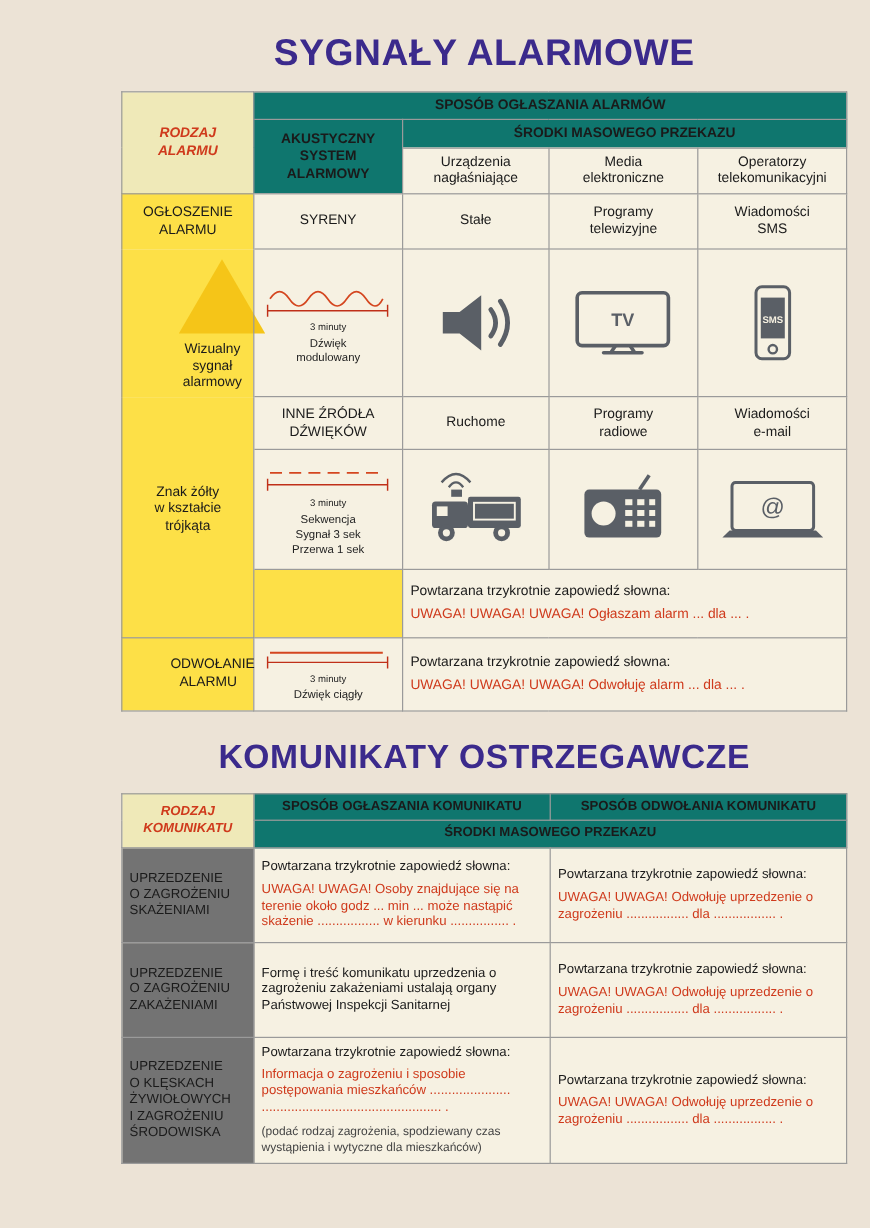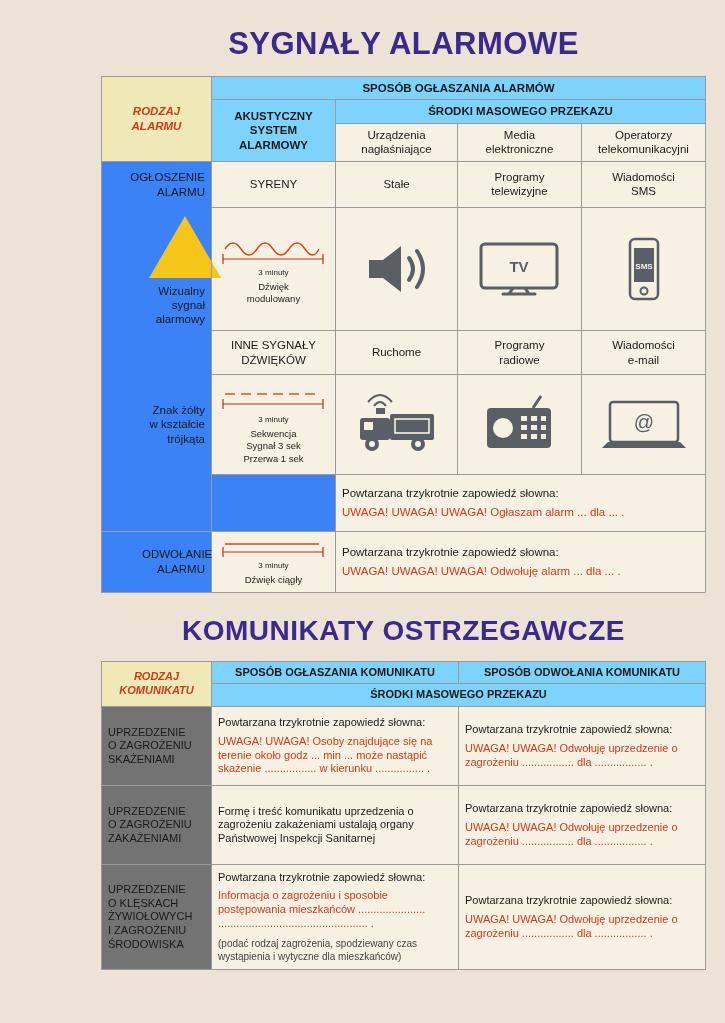--- a/index.html
+++ b/index.html
@@ -51,41 +51,41 @@
     background: #f6f1e2;
   }
   .tbl td, .tbl th {
     border: 1px solid #9a9a9a;
     vertical-align: middle;
     padding: 4px 6px;
     font-size: 11.5px;
     line-height: 1.25;
   }
   .hdr {
-    background: #7dd3fc;
+    background: #0f766e;
     text-align: center;
     font-weight: bold;
     font-size: 12px;
   }
   .hdr-red {
     background: #efe9b8;
     text-align: center;
     font-weight: bold;
     font-size: 12px;
     color: #cf3a1c;
     font-style: italic;
   }
   .sub {
     background: #f6f1e2;
     text-align: center;
     font-size: 12px;
   }
   .leftcol {
-    background: #3b82f6;
-    text-align: right;
+    background: #fde047;
+    text-align: center;
     font-size: 12.5px;
   }
   .cellcenter {
     text-align: center;
     font-size: 12.5px;
   }
   .nb-bottom { border-bottom: none !important; }
   .nb-top { border-top: none !important; }
   .icon-cell {
     text-align: center;
@@ -254,21 +254,21 @@
             <rect x="13" y="12" width="20" height="34" fill="#5a5f66"></rect>
             <text x="23" y="33" font-family="Liberation Sans, sans-serif" font-size="8" font-weight="bold" fill="#f6f1e2" text-anchor="middle">SMS</text>
             <circle cx="23" cy="55" r="3.5" fill="none" stroke="#5a5f66" stroke-width="2"></circle>
           </svg>
         </td>
       </tr>
 
       <tr>
         <td class="leftcol nb-top nb-bottom" style="height:36px;"></td>
         <td class="cellcenter">
-          <div>INNE SYGNAŁY</div>
+          <div>INNE ŹRÓDŁA</div>
           <div>DŹWIĘKÓW</div>
         </td>
         <td class="cellcenter">Ruchome</td>
         <td class="cellcenter">
           <div>Programy</div>
           <div>radiowe</div>
         </td>
         <td class="cellcenter">
           <div>Wiadomości</div>
           <div>e-mail</div>

